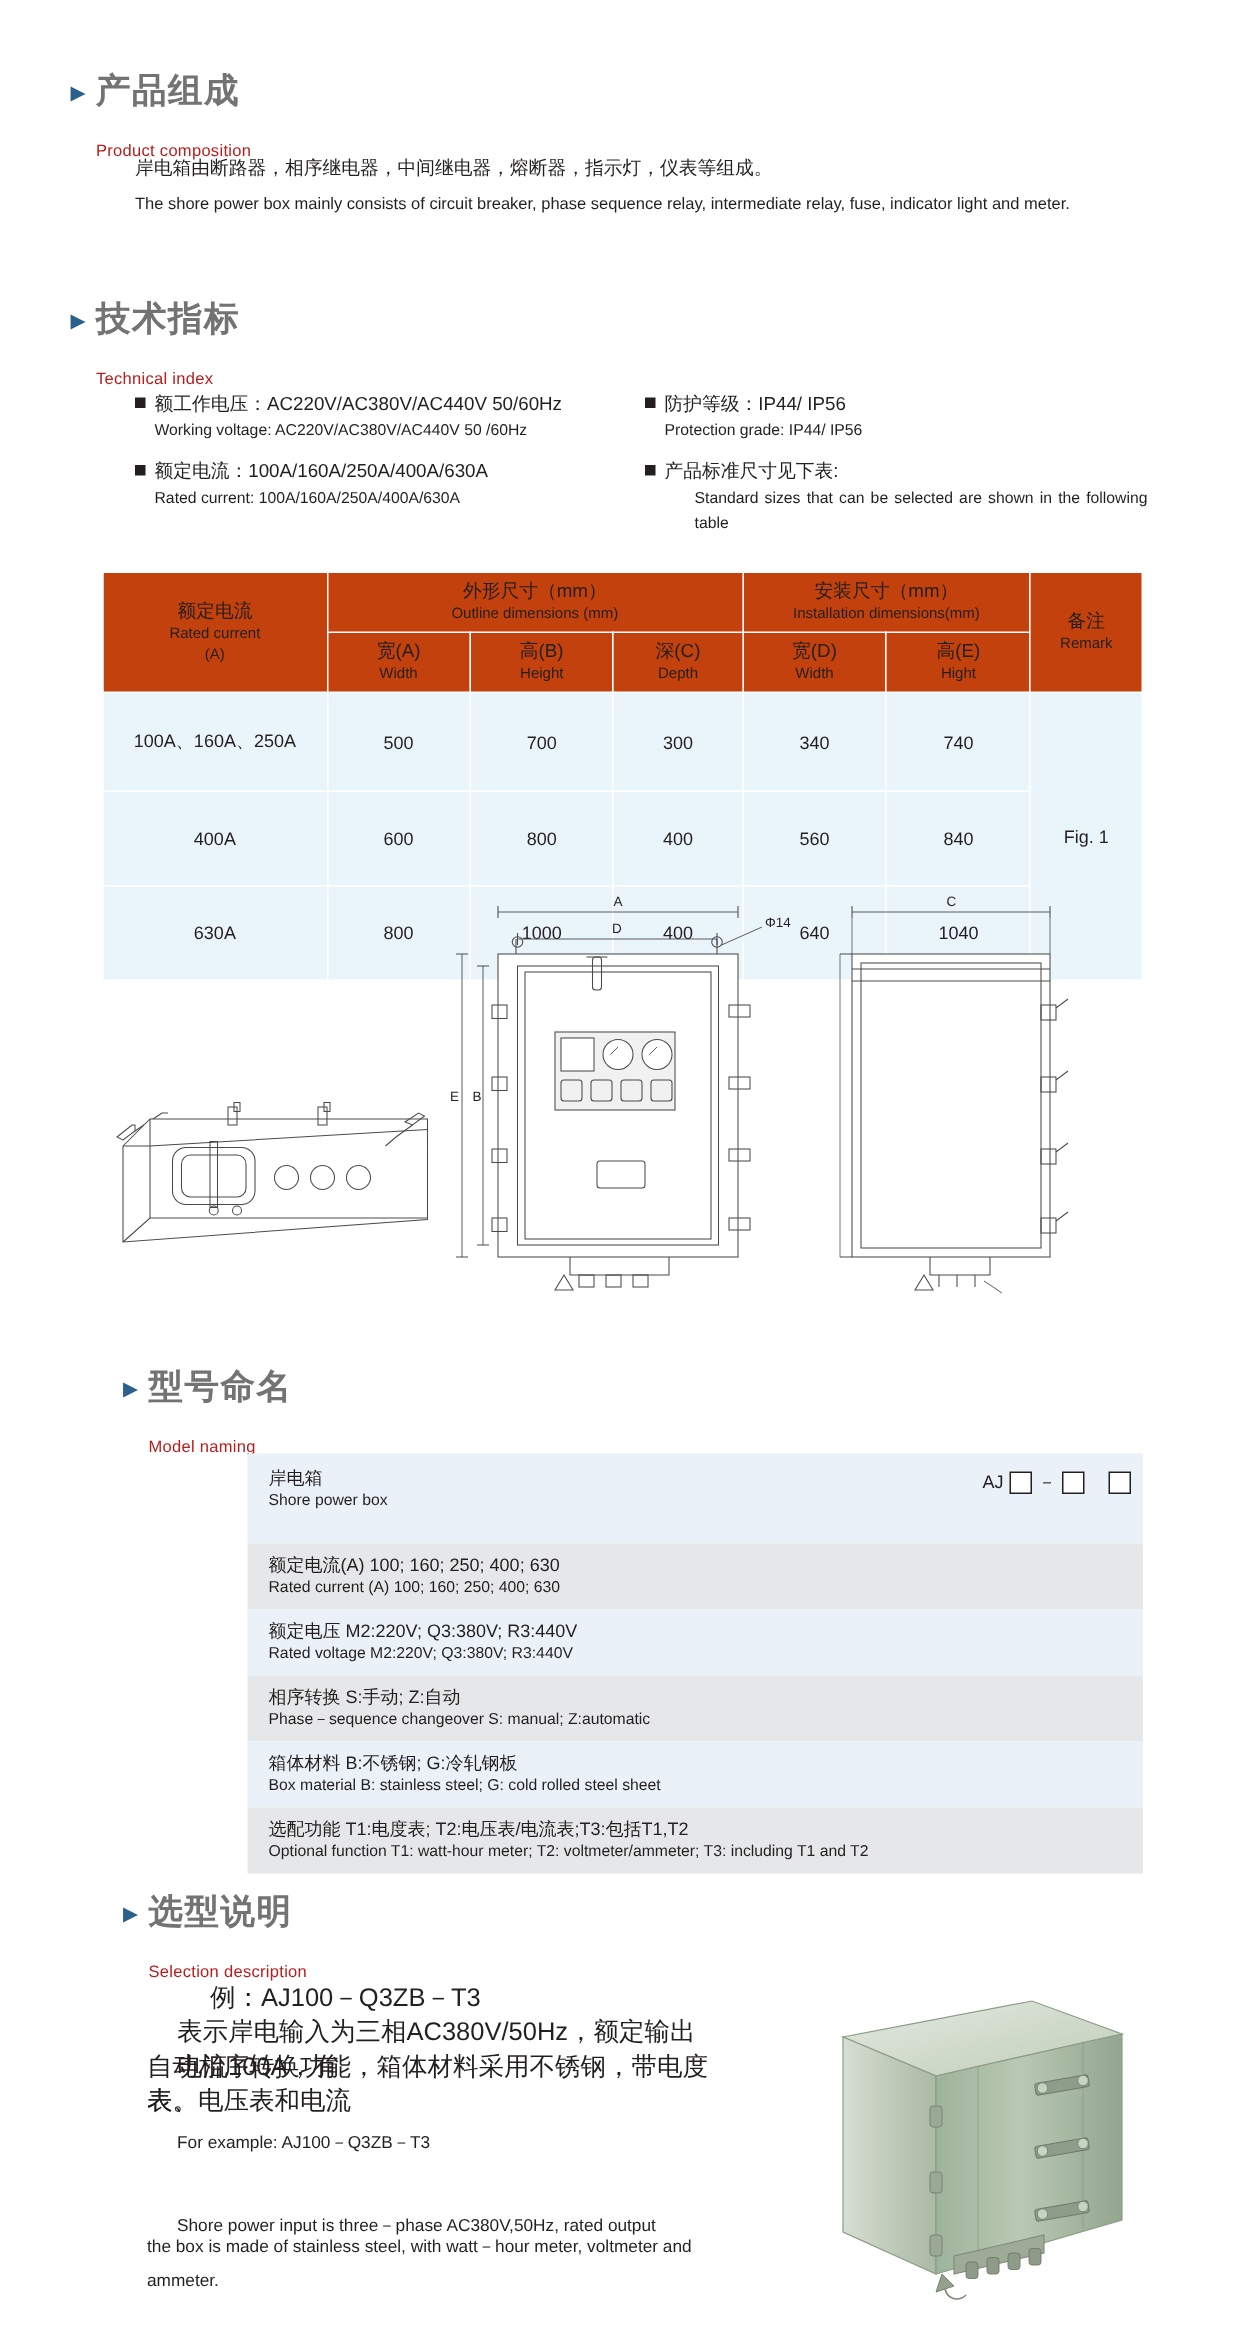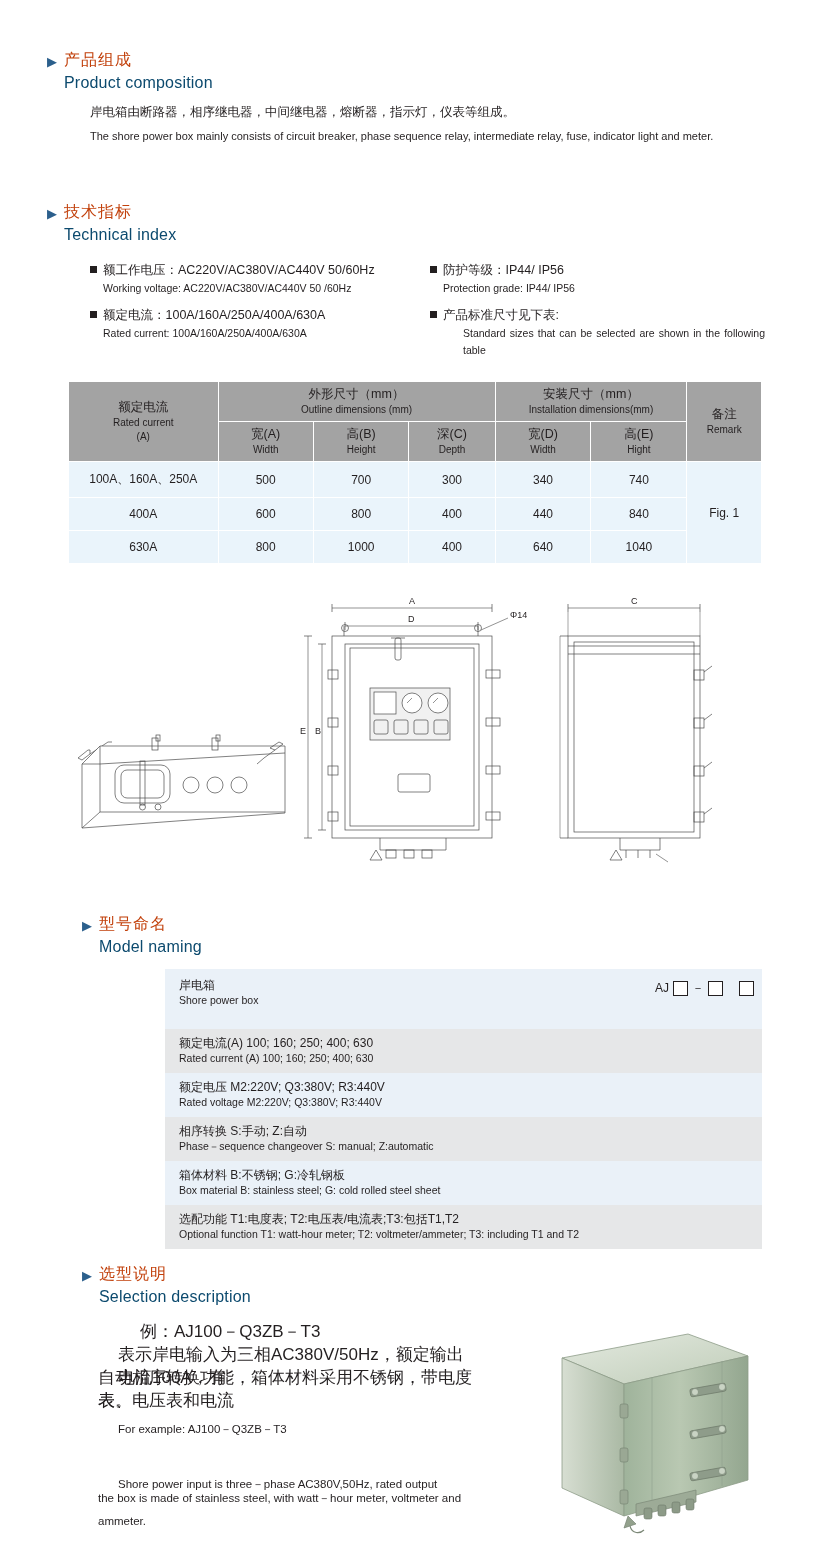--- a/index.html
+++ b/index.html
@@ -28,31 +28,31 @@
     align-items: flex-start;
   }
   .sec-arrow {
     color: #2b5f8c;
     font-size: 13px;
     line-height: 13px;
     margin-top: 7px;
     margin-right: 7px;
   }
   .sec-title-cn {
-    font-size: 16px;
-    color: #c2410c;
-    font-weight: normal;
+    font-size: 23px;
+    color: #737373;
+    font-weight: bold;
     letter-spacing: 1px;
     line-height: 24px;
   }
   .sec-title-en {
-    font-size: 16px;
-    color: #0c4a6e;
+    font-size: 11px;
+    color: #b91c1c;
     line-height: 16px;
-    margin-top: 3px;
+    margin-top: 21px;
     letter-spacing: 0.2px;
   }
 
   
   .para-cn {
     position: absolute;
     font-size: 12.5px;
     color: #231f20;
     line-height: 18px;
   }
@@ -97,26 +97,26 @@
     font-size: 12px;
     color: #231f20;
   }
   .spec-table td, .spec-table th {
     border: 1px solid #ffffff;
     text-align: center;
     vertical-align: middle;
     font-weight: normal;
   }
   .spec-table thead td {
-    background: #a3a3a3;
+    background: #c2410c;
     padding: 4px 2px;
   }
   .spec-table tbody td {
     background: #eaf4fb;
-    padding: 9px 2px;
+    padding: 24px 2px;
   }
   .hd-cn { font-size: 12.5px; line-height: 17px; }
   .hd-en { font-size: 10px; line-height: 14px; }
 
   
   .drawing {
     position: absolute;
     left: 60px;
     top: 578px;
     width: 710px;
@@ -284,21 +284,21 @@
         <td>300</td>
         <td>340</td>
         <td>740</td>
         <td rowspan="3">Fig. 1</td>
       </tr>
       <tr>
         <td>400A</td>
         <td>600</td>
         <td>800</td>
         <td>400</td>
-        <td>440</td>
+        <td>560</td>
         <td>840</td>
       </tr>
       <tr>
         <td>630A</td>
         <td>800</td>
         <td>1000</td>
         <td>400</td>
         <td>640</td>
         <td>1040</td>
       </tr>

